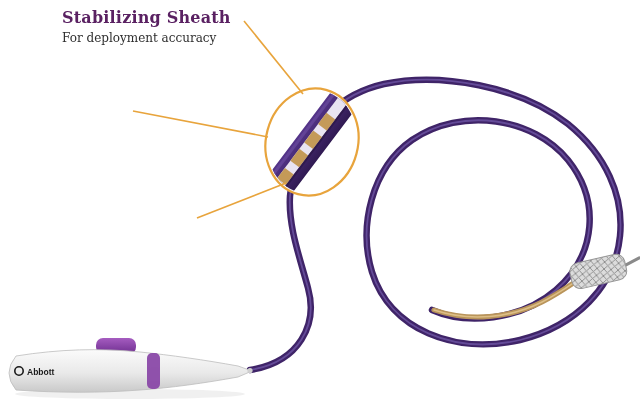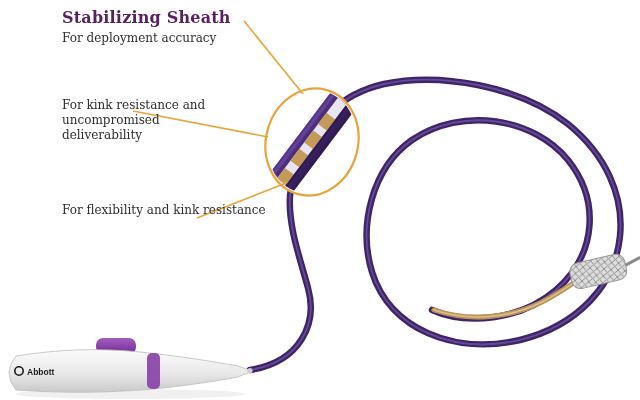--- a/index.html
+++ b/index.html
@@ -138,20 +138,18 @@
       <line x1="197" y1="218" x2="286" y2="183"></line>
     </g>
   </svg>
 
   <div class="callout callout-1">
     <div class="callout-title">Stabilizing Sheath</div>
     <div class="callout-desc">For deployment accuracy</div>
   </div>
 
   <div class="callout callout-2">
-    <div class="callout-desc">For kink resistance and uncompromised deliverability</div>
   </div>
 
   <div class="callout callout-3">
-    <div class="callout-desc">For flexibility and kink resistance</div>
   </div>
 
 </div>
 
 </body></html>

